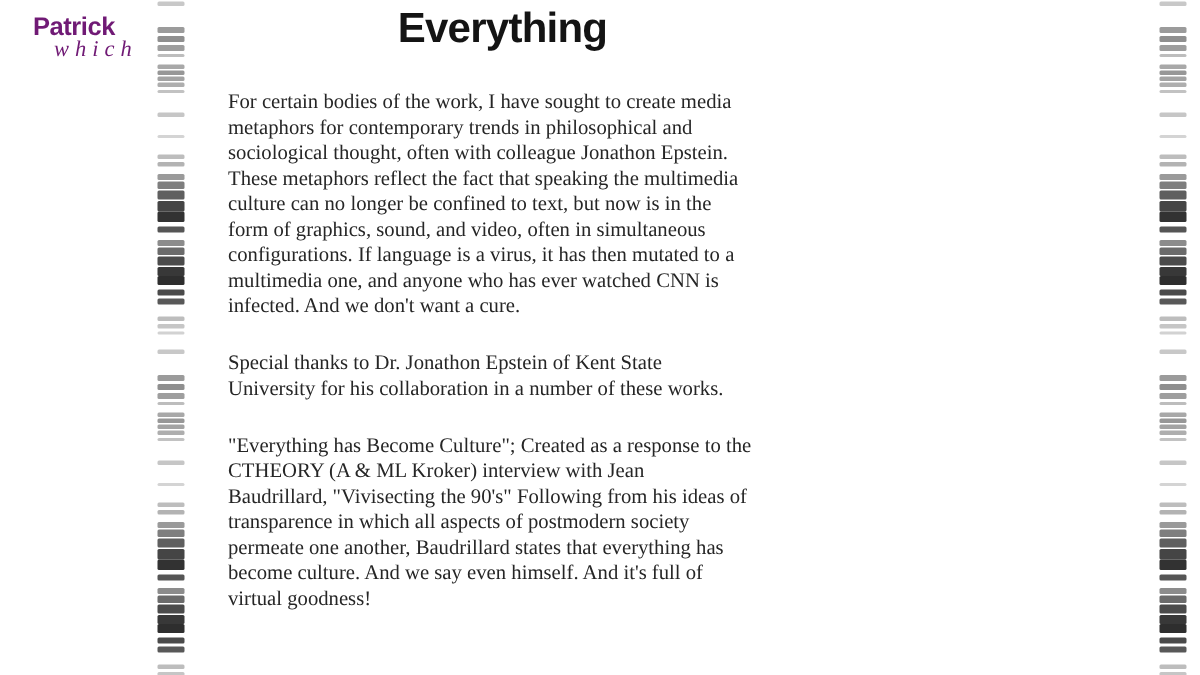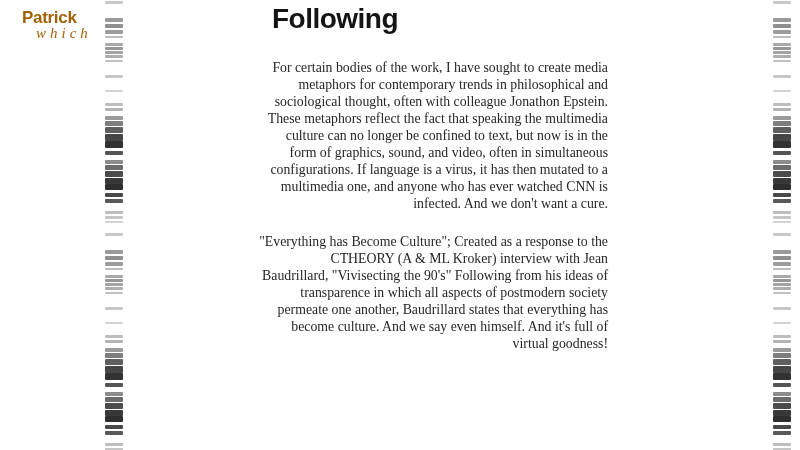--- a/index.html
+++ b/index.html
@@ -24,21 +24,21 @@
     position: absolute;
     left: 0;
     width: 100%;
     border-radius: 1px;
   }
   
   .logo {
     position: absolute;
     left: 22px;
     top: 9px;
-    color: #a16207;
+    color: #701a75;
     cursor: default;
   }
   .logo-first {
     font-family: "Liberation Sans", sans-serif;
     font-weight: bold;
     font-size: 17px;
     line-height: 17px;
     letter-spacing: -0.3px;
   }
   .logo-last {
@@ -67,23 +67,22 @@
   .content {
     position: absolute;
     left: 148px;
     top: 59px;
     width: 460px;
     font-size: 13.8px;
     line-height: 17px;
     color: #262626;
   }
   .content p {
-    margin: 0 0 21px 16px;
+    margin: 0 0 21px 4px;
     white-space: pre; 
-    text-align: right;
   }
 </style>
 </head>
 <body>
 
 <div class="page">
 
   <div class="strip strip-left">
       <div class="bar" style="top: 1px; height: 3px; background: rgb(200, 200, 200);"></div>
       <div class="bar" style="top: 18px; height: 4px; background: rgb(155, 155, 155);"></div>
@@ -205,32 +204,34 @@
       <div class="bar" style="top: 431px; height: 4px; background: rgb(88, 88, 88);"></div>
       <div class="bar" style="top: 443px; height: 3px; background: rgb(189, 189, 189);"></div>
       <div class="bar" style="top: 448px; height: 3px; background: rgb(198, 198, 198);"></div>
     </div>
 
   <div class="logo">
     <div class="logo-first">Patrick</div>
     <div class="logo-last">which</div>
   </div>
 
-  <h1 class="page-title">Following</h1>
+  <h1 class="page-title">Everything</h1>
 
   <div class="content">
     <p>For certain bodies of the work, I have sought to create media
 metaphors for contemporary trends in philosophical and
 sociological thought, often with colleague Jonathon Epstein.
 These metaphors reflect the fact that speaking the multimedia
 culture can no longer be confined to text, but now is in the
 form of graphics, sound, and video, often in simultaneous
 configurations. If language is a virus, it has then mutated to a
 multimedia one, and anyone who has ever watched CNN is
 infected. And we don't want a cure.</p>
+    <p>Special thanks to Dr. Jonathon Epstein of Kent State
+University for his collaboration in a number of these works.</p>
     <p>"Everything has Become Culture"; Created as a response to the
 CTHEORY (A &amp; ML Kroker) interview with Jean
 Baudrillard, "Vivisecting the 90's" Following from his ideas of
 transparence in which all aspects of postmodern society
 permeate one another, Baudrillard states that everything has
 become culture. And we say even himself. And it's full of
 virtual goodness!</p>
   </div>
 
 </div>

